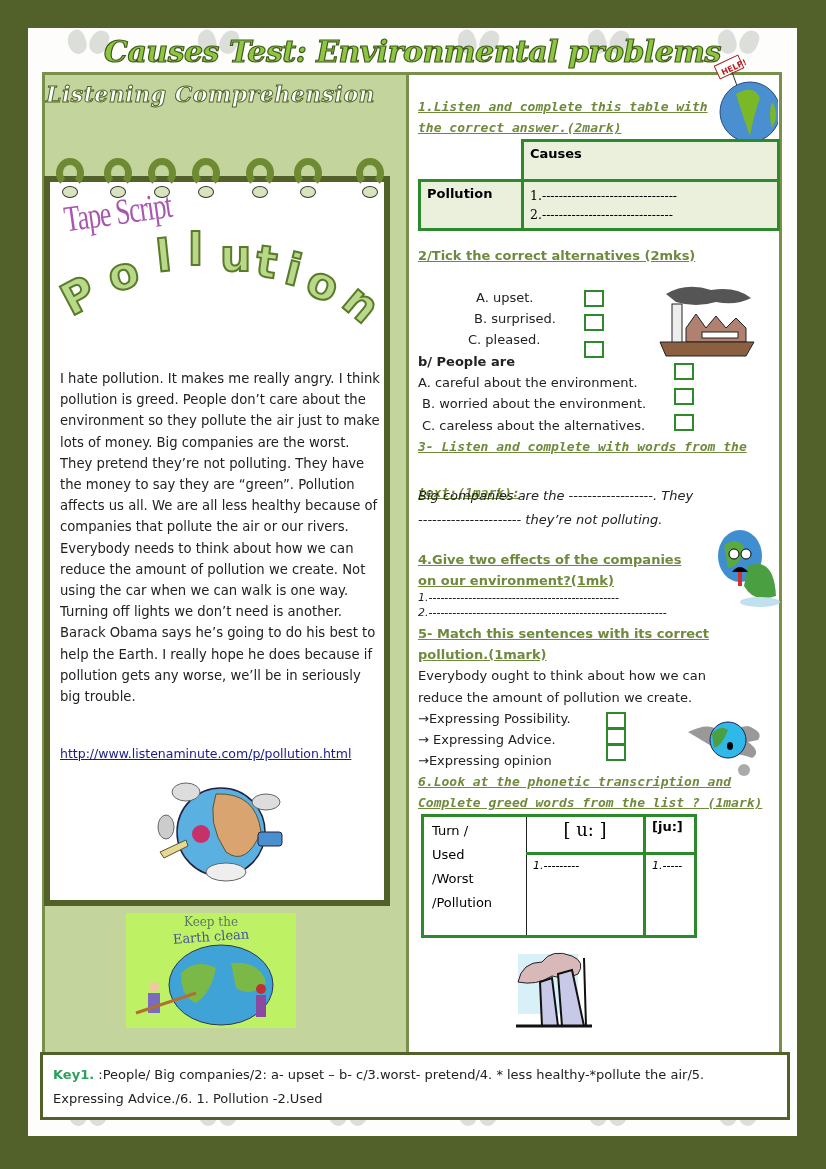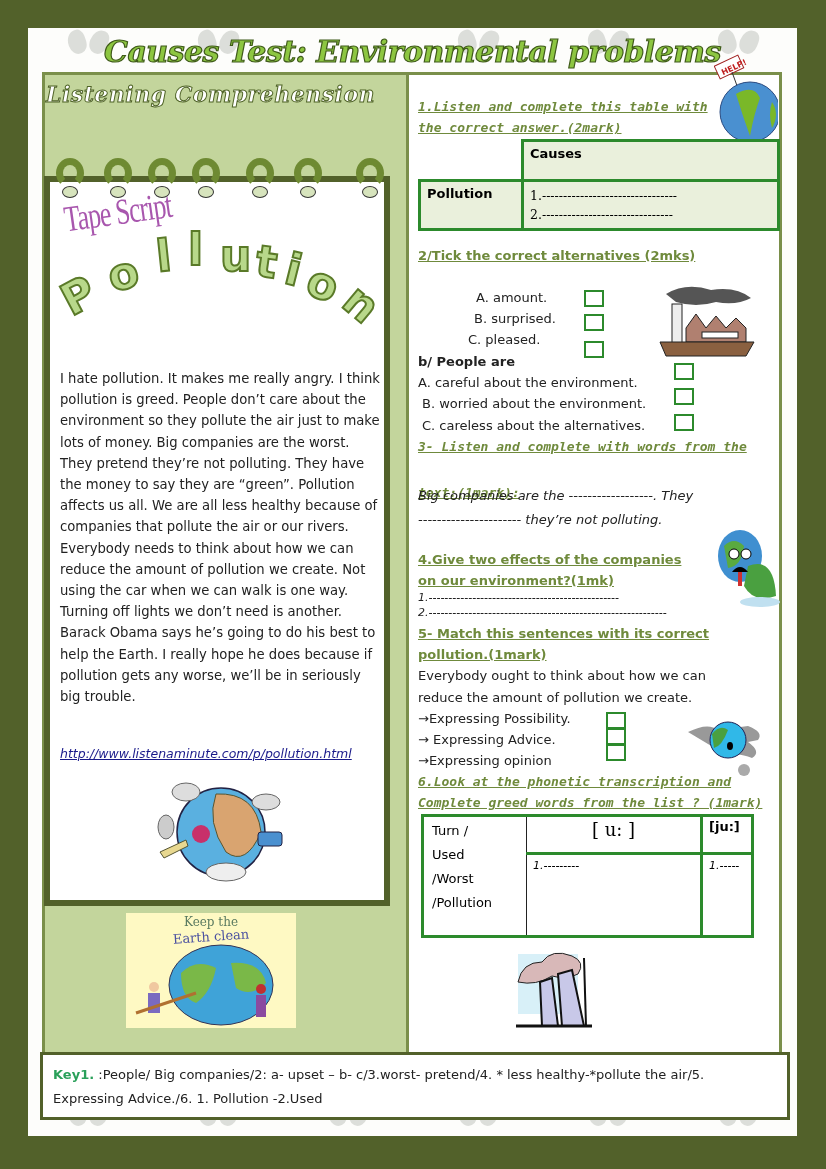--- a/index.html
+++ b/index.html
@@ -13,30 +13,30 @@
   .left-panel{position:absolute;left:14px;top:44px;width:365px;height:1010px;background:#c3d59c;border:3px solid #7a8f4a;border-right:none;box-sizing:border-box;}
   .right-panel{position:absolute;left:378px;top:44px;width:376px;height:1010px;background:#fff;border:3px solid #7a8f4a;box-sizing:border-box;}
   .listen-title{position:absolute;left:18px;top:53px;font-family:"DejaVu Serif",serif;font-style:italic;font-weight:bold;font-size:22px;color:#fff;-webkit-text-stroke:1px #4f6326;letter-spacing:.5px;}
   .notebook{position:absolute;left:16px;top:148px;width:346px;height:730px;background:#fff;border:6px solid #52612a;box-sizing:border-box;}
   .ring{position:absolute;top:-24px;width:28px;height:30px;border:7px solid #6e8a32;border-bottom-color:transparent;border-radius:50%;box-sizing:border-box;}
   .hole{position:absolute;top:4px;width:14px;height:10px;border:1px solid #333;border-radius:50%;background:#d7e4bd;}
   .tape-script{position:absolute;left:14px;top:16px;font-family:"Liberation Serif",serif;font-size:26px;color:#9a3aa0;transform:rotate(-8deg) scaleY(1.4);letter-spacing:-1px;opacity:.85;}
   .pollution-art{position:absolute;left:10px;top:40px;width:326px;height:110px;}
   .pollution-art span{position:absolute;font-family:"DejaVu Sans",sans-serif;font-weight:bold;font-size:44px;color:#b8d88a;-webkit-text-stroke:2px #5a7a28;}
   .script-text{position:absolute;left:10px;top:186px;width:320px;font-family:"DejaVu Sans",sans-serif;font-size:13.2px;line-height:21.2px;color:#222;}
-  .script-link{position:absolute;left:10px;top:564px;font-size:12.5px;color:#1a1a8a;text-decoration:underline;font-style:italic;}
+  .script-link{position:absolute;left:10px;top:564px;font-size:12.5px;color:#1a1a8a;text-decoration:underline;}
   .globe-img{position:absolute;left:96px;top:590px;width:150px;height:110px;}
-  .keep-img{position:absolute;left:98px;top:885px;width:170px;height:115px;background:#fef9c3;}
+  .keep-img{position:absolute;left:98px;top:885px;width:170px;height:115px;background:#bef264;}
   .q{position:absolute;left:390px;font-family:"DejaVu Sans Mono",monospace;font-style:italic;font-weight:bold;font-size:13px;color:#6f8a3c;text-decoration:underline;}
   .qb{position:absolute;left:390px;font-family:"DejaVu Sans",sans-serif;font-weight:bold;font-size:13px;color:#6f8a3c;text-decoration:underline;text-align:right;}
   .txt{position:absolute;font-family:"DejaVu Sans",sans-serif;font-size:13px;color:#222;}
   .box{position:absolute;width:20px;height:17px;border:2px solid #2c8a2c;box-sizing:border-box;}
   table.t1{position:absolute;left:390px;top:111px;border-collapse:collapse;width:362px;}
   table.t1 td{border:3px solid #2c8a2c;background:#eaf0dc;font-size:13px;padding:4px 6px;vertical-align:top;}
-  table.t6{position:absolute;left:393px;top:786px;border-collapse:collapse;width:333px;height:124px;}
+  table.t6{position:absolute;left:393px;top:786px;border-collapse:collapse;width:276px;height:124px;}
   table.t6 td{border:1px solid #222;font-size:13px;vertical-align:top;padding:2px 6px;}
   table.t6{border:3px solid #2c8a2c;}
   .key{position:absolute;left:12px;top:1024px;width:750px;height:68px;background:#fff;border:3px solid #52612a;box-sizing:border-box;padding:8px 10px;font-size:13px;line-height:24px;color:#222;}
   .key b{color:#2aa05a;}
 </style>
 </head>
 <body>
 
 <div class="page">
 
@@ -142,21 +142,21 @@
       <td style="font-weight:bold">Pollution</td>
       <td style="font-family:'DejaVu Serif',serif;font-size:12.5px;line-height:19px;">
         <div>1.--------------------------------</div>
         <div>2.-------------------------------</div>
       </td>
     </tr>
   </tbody>
     </table>
 
   <div class="qb" style="top:220px">2/Tick the correct alternatives  (2mks)</div>
-  <div class="txt" style="left:448px;top:262px">A.  amount.</div>
+  <div class="txt" style="left:448px;top:262px">A.  upset.</div>
   <div class="box" style="left:556px;top:262px"></div>
   <div class="txt" style="left:446px;top:283px">B. surprised.</div>
   <div class="box" style="left:556px;top:286px"></div>
   <div class="txt" style="left:440px;top:304px">C. pleased.</div>
   <div class="box" style="left:556px;top:313px"></div>
 
   <svg style="position:absolute;left:628px;top:256px" width="100" height="75" viewBox="0 0 100 75">
     <path d="M10 10 Q30 -2 55 6 Q80 2 95 14 Q80 22 60 18 Q40 24 20 18Z" fill="#555"></path>
     <rect x="16" y="20" width="10" height="40" fill="#eee" stroke="#222"></rect>
     <path d="M30 44 L40 30 L50 44 L60 32 L70 44 L80 34 L90 44 L90 58 L30 58Z" fill="#b08070" stroke="#222"></path>

